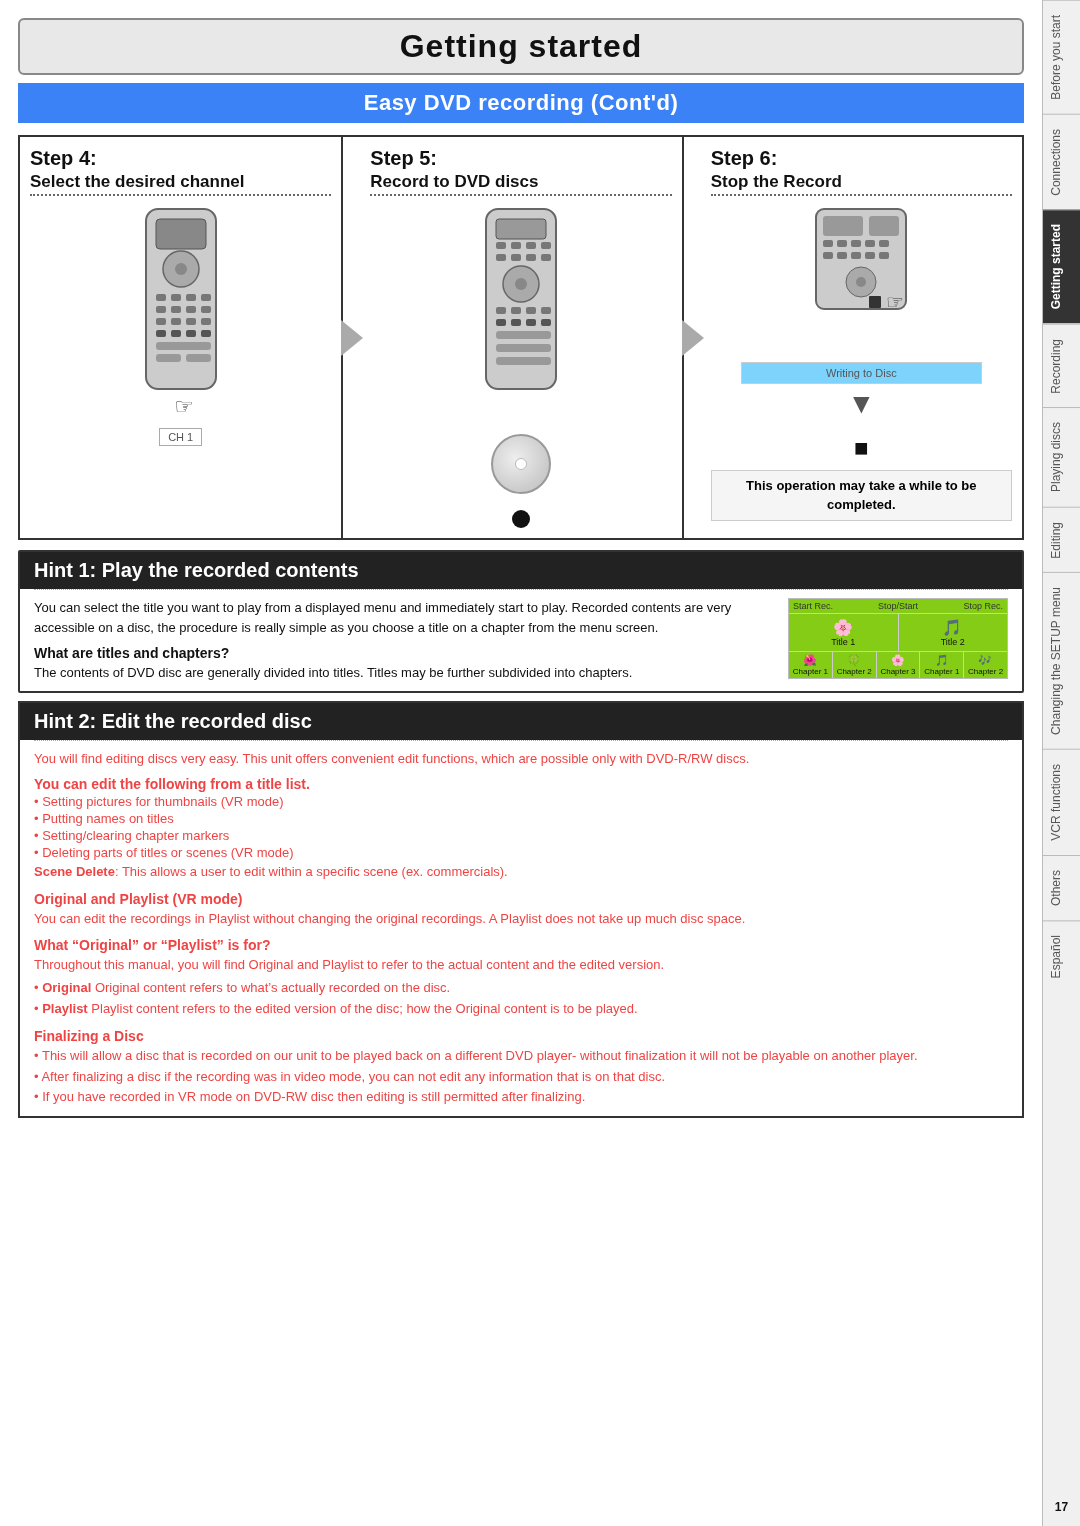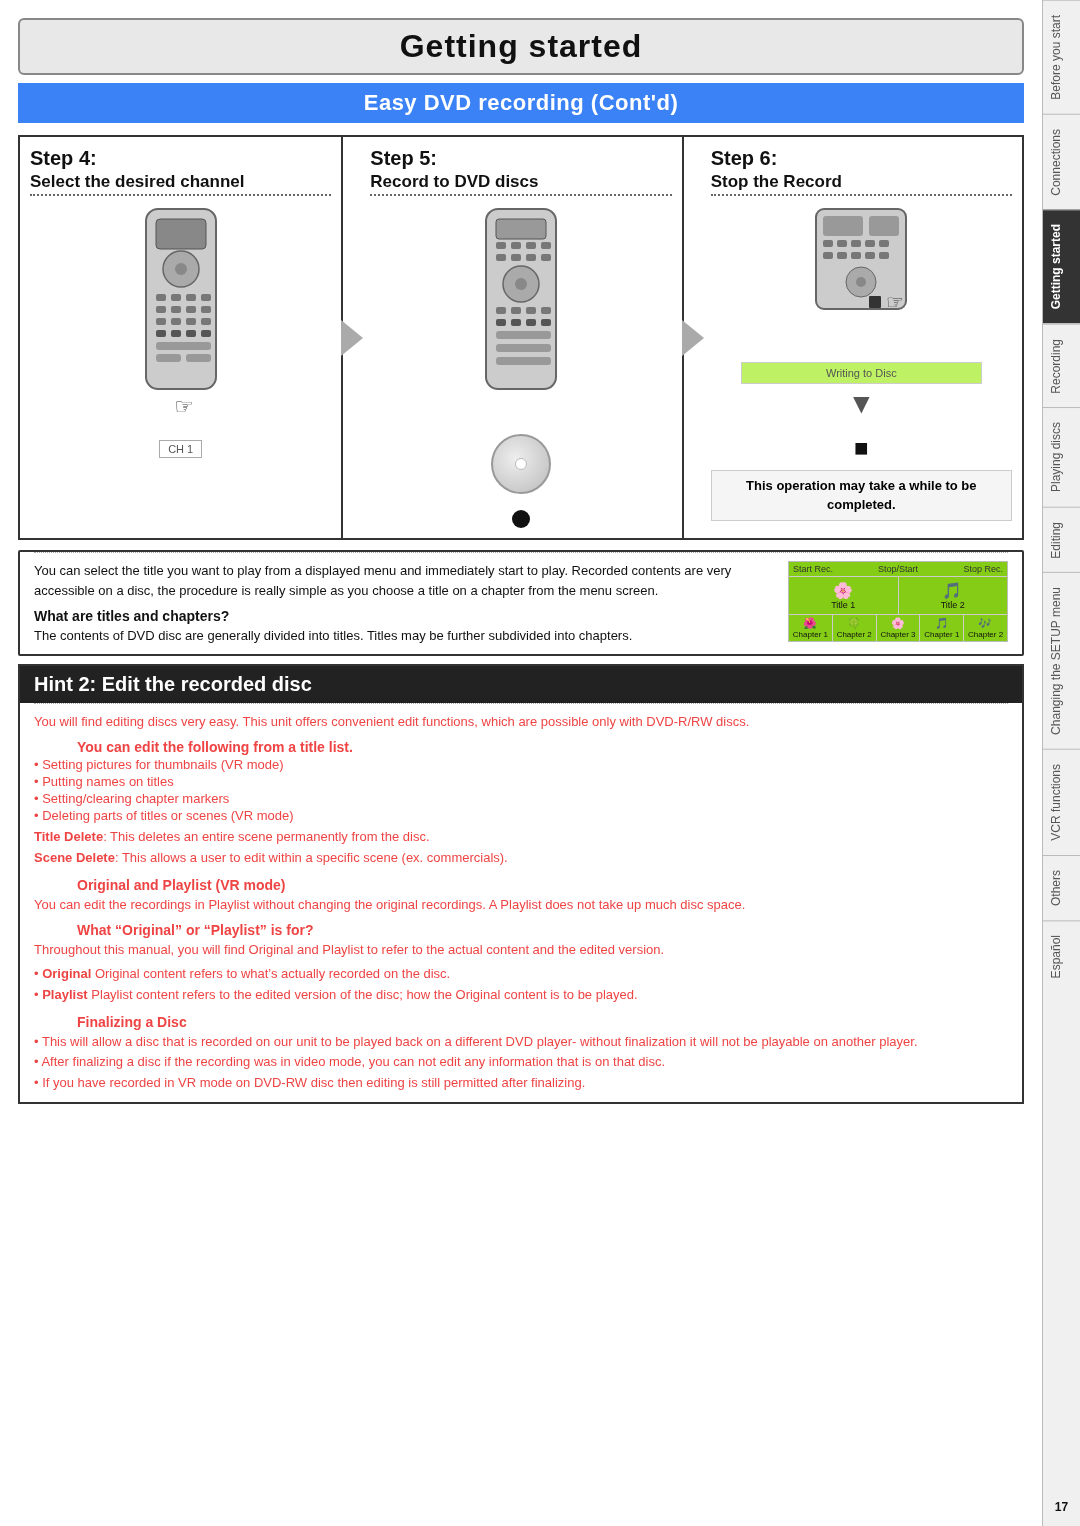--- a/index.html
+++ b/index.html
@@ -139,21 +139,21 @@
       color: #fff;
       font-size: 20px;
       font-weight: bold;
       padding: 7px 14px;
     }
     .hint2-content {
       padding: 8px 14px;
       font-size: 13px;
       color: #ef4444;
     }
-    .hint2-content .subheading { font-size: 14px; font-weight: bold; margin-top: 8px; margin-left: 43px; }
+    .hint2-content .subheading { font-size: 14px; font-weight: bold; margin-top: 8px; }
     .bullet-list { margin-left: 0; padding-left: 0; list-style: none; }
     .bullet-list li::before { content: "• "; }
     .bullet-list li { margin-bottom: 2px; }
     .bold { font-weight: bold; }
     
     .right-sidebar {
       width: 38px;
       background: #f0f0f0;
       border-left: 1px solid #bbb;
       display: flex;
@@ -201,21 +201,21 @@
     }
     
     .recording-diagram {
       border: 1px solid #bbb;
       background: #84cc16;
       width: 220px;
       font-size: 10px;
     }
     .writing-box {
       border: 1px solid #ccc;
-      background: #bef264;
+      background: #7dd3fc;
       padding: 4px 8px;
       font-size: 11px;
       color: #555;
       margin-top: 8px;
       width: 80%;
       text-align: center;
     }
     .stop-symbol {
       font-size: 24px;
       margin-top: 10px;
@@ -288,21 +288,21 @@
           <rect x="45" y="126" width="10" height="7" rx="2" fill="#555"></rect>
           <rect x="60" y="126" width="10" height="7" rx="2" fill="#555"></rect>
           <rect x="75" y="126" width="10" height="7" rx="2" fill="#555"></rect>
           <rect x="30" y="138" width="55" height="8" rx="3" fill="#999"></rect>
           <rect x="30" y="150" width="25" height="8" rx="3" fill="#999"></rect>
           <rect x="60" y="150" width="25" height="8" rx="3" fill="#999"></rect>
 
           <text x="58" y="210" font-size="22" text-anchor="middle" fill="#333">☞</text>
         </svg>
 
-        <div style="border:1px solid #aaa;padding:2px 8px;font-size:11px;color:#555;margin-top:16px;">CH 1</div>
+        <div style="border:1px solid #aaa;padding:2px 8px;font-size:11px;color:#555;margin-top:4px;">CH 1</div>
       </div>
       <div class="step-arrow"></div>
     </div>
 
     <div class="step-box">
       <div class="step-header">Step 5:</div>
       <div class="step-subtitle">Record to DVD discs</div>
       <div class="step-dots"></div>
       <div class="step-image">
         <svg width="110" height="220" viewBox="0 0 110 220">
@@ -369,20 +369,21 @@
 
         <div style="font-size:28px;color:#555;margin:4px 0;">▼</div>
 
         <div class="stop-symbol">■</div>
         <div class="operation-note">This operation may take a while to be completed.</div>
       </div>
     </div>
   </div>
 
   <div class="hint-section">
+    <div class="hint-title">Hint 1: Play the recorded contents</div>
     <div style="border-bottom:1px dotted #aaa;margin:0 14px;"></div>
     <div class="hint-content">
       <div class="hint-text-col">
         <div style="font-size:13px;line-height:1.5;margin-bottom:6px;">You can select the title you want to play from a displayed menu and immediately start to play. Recorded contents are very accessible on a disc, the procedure is really simple as you choose a title on a chapter from the menu screen.</div>
         <div class="subheading">What are titles and chapters?</div>
         <div style="font-size:13px;line-height:1.5;">The contents of DVD disc are generally divided into titles. Titles may be further subdivided into chapters.</div>
       </div>
 
       <div class="hint-diagram">
         <div class="recording-diagram">
@@ -436,23 +437,20 @@
     <div style="border-bottom:1px dotted #aaa;margin:0 14px;"></div>
     <div class="hint2-content">
       <div style="font-size:13px;line-height:1.5;margin-bottom:6px;">You will find editing discs very easy. This unit offers convenient edit functions, which are possible only with DVD-R/RW discs.</div>
       <div class="subheading">You can edit the following from a title list.</div>
       <ul class="bullet-list">
         <li>Setting pictures for thumbnails (VR mode)</li>
         <li>Putting names on titles</li>
         <li>Setting/clearing chapter markers</li>
         <li>Deleting parts of titles or scenes (VR mode)</li>
       </ul>
-      <div style="font-size:13px;line-height:1.6;margin-top:4px;">
-        <span class="bold">Title Delete</span><span>: This deletes an entire scene permanently from the disc.</span>
-      </div>
       <div style="font-size:13px;line-height:1.6;">
         <span class="bold">Scene Delete</span><span>: This allows a user to edit within a specific scene (ex. commercials).</span>
       </div>
 
       <div class="subheading">Original and Playlist (VR mode)</div>
       <div style="font-size:13px;line-height:1.5;margin-bottom:6px;">You can edit the recordings in Playlist without changing the original recordings. A Playlist does not take up much disc space.</div>
 
       <div class="subheading">What “Original” or “Playlist” is for?</div>
       <div style="font-size:13px;line-height:1.5;margin-bottom:4px;">Throughout this manual, you will find Original and Playlist to refer to the actual content and the edited version.</div>
       <div style="font-size:13px;line-height:1.6;">• <span class="bold">Original</span> <span>Original content refers to what’s actually recorded on the disc.</span></div>

